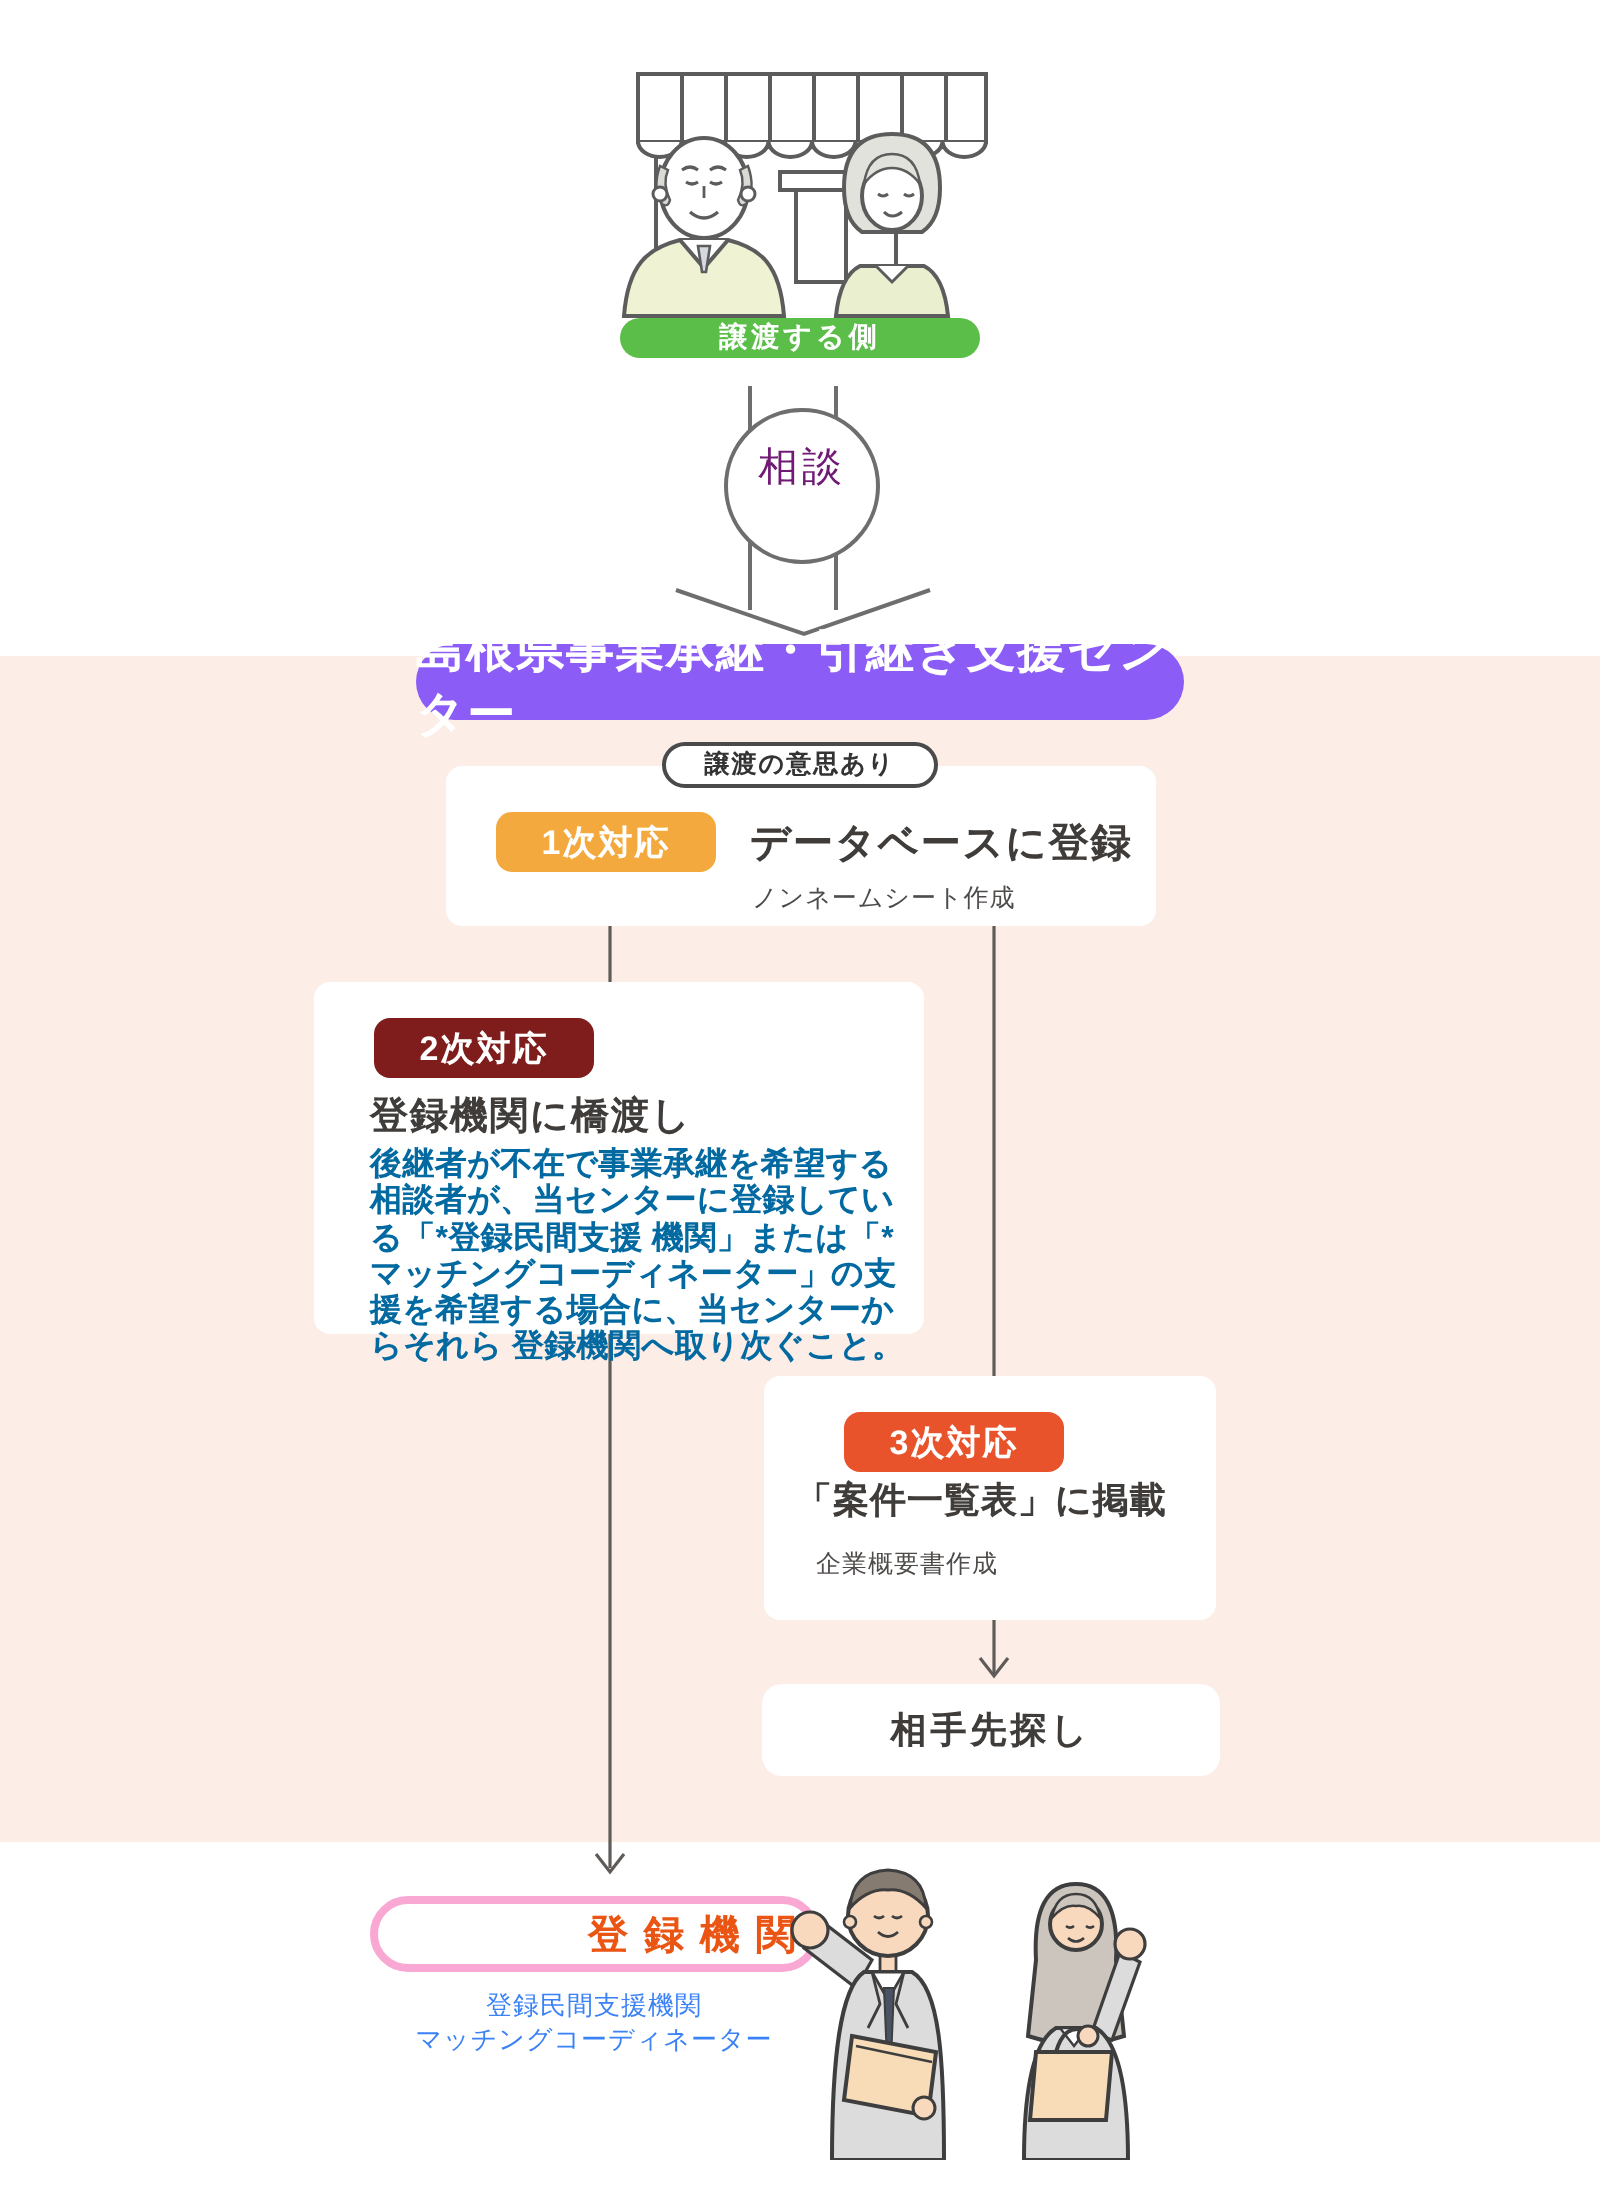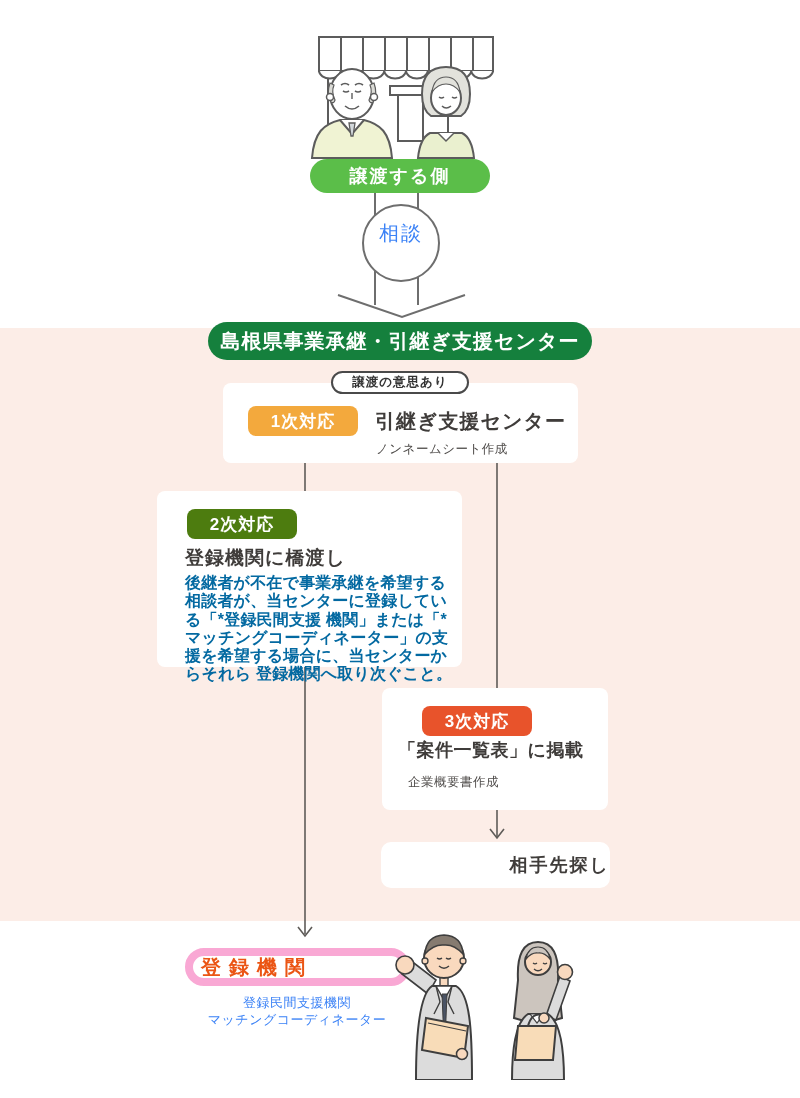--- a/index.html
+++ b/index.html
@@ -11,69 +11,69 @@
     color:#3F3C3A;
   }
   .band { position:absolute; left:0; top:328px; width:800px; height:593px; background:#FCEDE7; z-index:0; }
 
   svg.layer { position:absolute; pointer-events:none; }
   #connectors { left:0; top:0; width:800px; height:1098px; z-index:1; }
   #shop-illo { left:300px; top:30px; width:200px; height:130px; z-index:1; }
   #people-illo { left:392px; top:918px; width:200px; height:162px; z-index:5; }
 
   .pill-green {
-    position:absolute; left:310px; top:159px; width:180px; height:34px; z-index:2;
-    background:#5BBE49; border-radius:17px; color:#fff; font-weight:bold; font-size:18px;
+    position:absolute; left:310px; top:159px; width:180px; height:20px; z-index:2;
+    background:#5BBE49; border-radius:17px; color:#fff; font-weight:bold; font-size:14px;
     letter-spacing:2px; display:flex; align-items:center; justify-content:center;
   }
   .consult-text {
     position:absolute; left:363px; top:207px; width:76px; height:52px; z-index:2;
     display:flex; align-items:center; justify-content:center;
-    font-size:20px; letter-spacing:2px; color:#3b82f6;
+    font-size:20px; letter-spacing:2px; color:#701a75;
   }
   .pill-main {
     position:absolute; left:208px; top:322px; width:384px; height:38px; z-index:2;
-    background:#15803d; border-radius:19px; color:#fff; font-weight:bold; font-size:20px;
+    background:#8b5cf6; border-radius:19px; color:#fff; font-weight:bold; font-size:24px;
     letter-spacing:1px; display:flex; align-items:center; justify-content:center;
   }
   .intent-badge {
     position:absolute; left:331px; top:371px; width:138px; height:23px; z-index:3;
     background:#fff; border:2px solid #4A4A4A; border-radius:12px;
     font-size:12.5px; font-weight:bold; letter-spacing:1px; color:#333;
     display:flex; align-items:center; justify-content:center;
   }
   .card { position:absolute; background:#fff; border-radius:8px; z-index:2; }
   .card-step1 { left:223px; top:383px; width:355px; height:80px;padding-left:16px; }
   .card-step2 { left:157px; top:491px; width:305px; height:176px; }
   .card-step3 { left:382px; top:688px; width:226px; height:122px; }
   .card-partner {
     left:381px; top:842px; width:229px; height:46px; border-radius:10px;
-    display:flex; align-items:center; justify-content:flex-end;
+    display:flex; align-items:center; justify-content:center;
     font-size:18px; font-weight:bold; letter-spacing:2px; color:#3F3C3A;
   }
   .step-badge {
     position:absolute; width:110px; height:30px; border-radius:8px;
     color:#fff; font-weight:bold; font-size:17px; letter-spacing:1px;
     display:flex; align-items:center; justify-content:center;
   }
   .badge-1 { left:25px; top:23px; background:#F3A93D; }
-  .badge-2 { left:30px; top:18px; background:#4d7c0f; }
+  .badge-2 { left:30px; top:18px; background:#7f1d1d; }
   .badge-3 { left:28px; top:18px; background:#E8532B;margin-left:12px; }
   .step1-title { position:absolute; left:152px; top:25px; font-size:20px; font-weight:bold; letter-spacing:1px; }
   .step1-note  { position:absolute; left:153px; top:58px; font-size:12.5px; color:#4E4B49; letter-spacing:0.5px; }
   .step2-title { position:absolute; left:28px; top:54px; font-size:19px; font-weight:bold; letter-spacing:1px; }
   .step2-desc  { position:absolute; left:28px; top:83px; width:268px; font-size:16px; line-height:18.3px;
                  font-weight:600; color:#0369a1; letter-spacing:0.2px; }
   .step3-title { position:absolute; left:16px; top:50px; font-size:18px; font-weight:bold; letter-spacing:0.5px; }
   .step3-note  { position:absolute; left:26px; top:86px; font-size:12.5px; color:#4E4B49; letter-spacing:0.5px; }
   .pill-org {
     position:absolute; left:185px; top:948px; width:225px; height:38px; z-index:2;
-    background:#fff; border:8px solid #f9a8d4; border-radius:22px;
+    background:#fff; border:4px solid #f9a8d4; border-radius:22px;
     color:#EB5514; font-size:20px; font-weight:bold; letter-spacing:8px; text-indent:8px;
-    display:flex; align-items:center; justify-content:flex-start;
+    display:flex; align-items:center; justify-content:flex-end;
   }
   .org-sub {
     position:absolute; left:147px; top:994px; width:300px; z-index:2;
     text-align:center; font-size:13px; line-height:17px; color:#3b82f6; letter-spacing:0.5px;
   }
 </style>
 </head>
 <body>
 
 <div class="canvas">
@@ -143,21 +143,21 @@
   <div class="pill-main">
     <span>島根県事業承継・引継ぎ支援センター</span>
   </div>
 
   <div class="intent-badge">
     <span>譲渡の意思あり</span>
   </div>
 
   <div class="card card-step1">
     <div class="step-badge badge-1">1次対応</div>
-    <div class="step1-title">引継ぎ支援センター</div>
+    <div class="step1-title">データベースに登録</div>
     <div class="step1-note">ノンネームシート作成</div>
   </div>
 
   <div class="card card-step2">
     <div class="step-badge badge-2">2次対応</div>
     <div class="step2-title">登録機関に橋渡し</div>
     <div class="step2-desc">後継者が不在で事業承継を希望する相談者が、当センターに登録している「*登録民間支援 機関」または「*マッチングコーディネーター」の支援を希望する場合に、当センターからそれら 登録機関へ取り次ぐこと。</div>
   </div>
 
   <div class="card card-step3">

